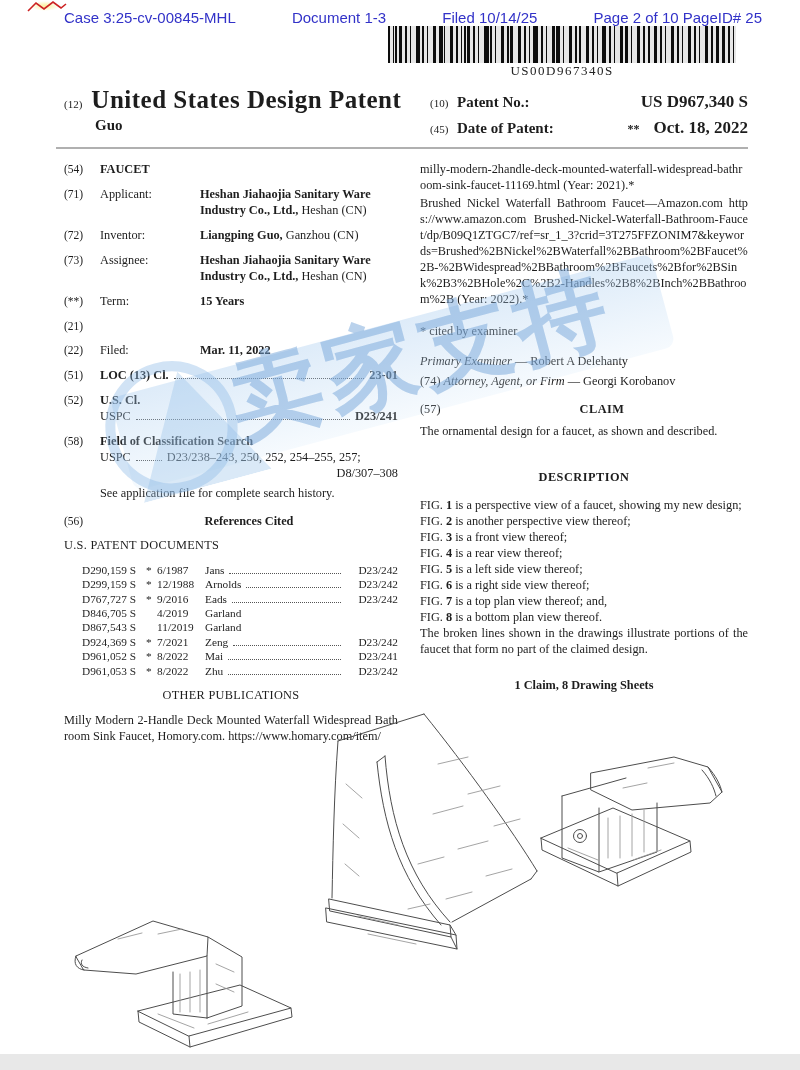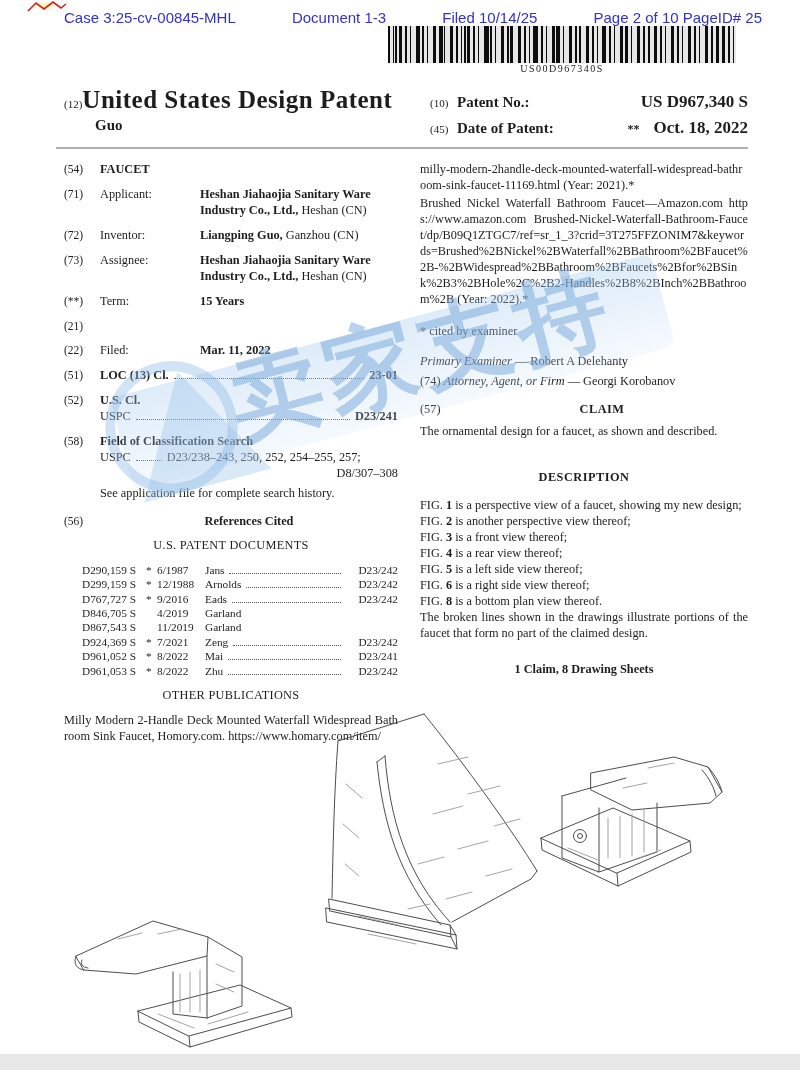--- a/index.html
+++ b/index.html
@@ -22,25 +22,25 @@
   
   .barcode{
     position:absolute; left:388px; top:26px; width:348px; height:37px; z-index:4;
     background-image:
       repeating-linear-gradient(90deg,#0d0d0d 0 2px,rgba(0,0,0,0) 2px 5px,#0d0d0d 5px 6px,rgba(0,0,0,0) 6px 11px,#0d0d0d 11px 14px,rgba(0,0,0,0) 14px 17px),
       repeating-linear-gradient(90deg,rgba(0,0,0,0) 0 7px,#0d0d0d 7px 9px,rgba(0,0,0,0) 9px 23px),
       linear-gradient(rgba(120,120,120,0.18),rgba(120,120,120,0.18));
   }
   .barcode-number{
     position:absolute; left:388px; top:63px; width:348px; text-align:center;
-    font-size:10px; letter-spacing:1.5px; color:#222; z-index:4;
+    font-size:13px; letter-spacing:1.5px; color:#222; z-index:4;
   }
   
   .mast-left{position:absolute; top:86px; left:64px; width:360px;}
-  .mast-title-row{display:flex; align-items:baseline; }
+  .mast-title-row{display:flex; align-items:baseline; gap:9px;}
   .code-small{font-size:11px; color:#222;}
   .mast-title{font-size:25px; font-weight:bold; letter-spacing:.5px; white-space:nowrap;}
   .mast-inventor{font-size:15px; font-weight:bold; margin:3px 0 0 31px;}
   .mast-right{position:absolute; top:92px; left:430px; width:318px; font-size:15px;}
   .mast-row{display:grid; grid-template-columns:27px 118px 1fr; align-items:baseline; margin-bottom:6px;}
   .mast-label{font-weight:bold;}
   .mast-value{font-weight:bold; font-size:17px; text-align:right; white-space:nowrap;}
   .date-cell{display:flex; justify-content:flex-end; align-items:baseline; gap:14px;}
   .stars{font-size:12px; font-weight:bold;}
   .mast-rule{position:absolute; top:147px; left:56px; width:692px; height:2px; background:#b0b0b0;}
@@ -49,21 +49,21 @@
   .col-left{left:64px; width:334px;}
   .col-right{left:420px; width:328px;}
   .entry{display:grid; grid-template-columns:36px 1fr; margin-bottom:9px;}
   .entry .num{font-size:11.5px;}
   .kv{display:grid; grid-template-columns:66px 1fr;gap:34px;}
   .b{font-weight:bold;}
   .dots{flex:1; border-bottom:1.4px dotted #555; margin:0 5px 3px 5px; min-width:18px;}
   .leader-line{display:flex; align-items:baseline;}
   .right-align{text-align:right;}
   .refs-head{font-weight:bold; text-align:center;}
-  .refs-sub{text-align:center; margin:8px 0 9px 0; letter-spacing:.3px;}
+  .refs-sub{text-align:left; margin:8px 0 9px 0; letter-spacing:.3px;}
   .ref-row{display:grid; grid-template-columns:64px 11px 48px 1fr 52px; font-size:11.3px; line-height:1.28; align-items:baseline;}
   .ref-name{display:flex; align-items:baseline; overflow:hidden;}
   .ref-cls{text-align:right;}
   .other-head{text-align:center; margin:10px 0 9px 0; letter-spacing:.3px;}
   .just{text-align:justify;}
   .brk{word-break:break-all;}
   .cited{margin:16px 0 14px 0;}
   .exam-line{margin-bottom:4px;}
   .ital{font-style:italic;}
   .claim-head{display:grid; grid-template-columns:36px 1fr; margin:12px 0 6px 0;}
@@ -336,20 +336,21 @@
     <div class="just">The ornamental design for a faucet, as shown and described.</div>
 
     <div class="desc-head">DESCRIPTION</div>
 
     <div class="fig-line"><span>FIG.</span> <span class="b">1</span> <span>is a perspective view of a faucet, showing my new design;</span></div>
     <div class="fig-line"><span>FIG.</span> <span class="b">2</span> <span>is another perspective view thereof;</span></div>
     <div class="fig-line"><span>FIG.</span> <span class="b">3</span> <span>is a front view thereof;</span></div>
     <div class="fig-line"><span>FIG.</span> <span class="b">4</span> <span>is a rear view thereof;</span></div>
     <div class="fig-line"><span>FIG.</span> <span class="b">5</span> <span>is a left side view thereof;</span></div>
     <div class="fig-line"><span>FIG.</span> <span class="b">6</span> <span>is a right side view thereof;</span></div>
+    <div class="fig-line"><span>FIG.</span> <span class="b">7</span> <span>is a top plan view thereof; and,</span></div>
     <div class="fig-line"><span>FIG.</span> <span class="b">8</span> <span>is a bottom plan view thereof.</span></div>
 
     <div class="just">The broken lines shown in the drawings illustrate portions of the faucet that form no part of the claimed design.</div>
 
     <div class="sheets">1 Claim, 8 Drawing Sheets</div>
   </div>
 
   <div class="watermark">
     <div class="wm-band"></div>
     <div class="wm-tri"></div>

